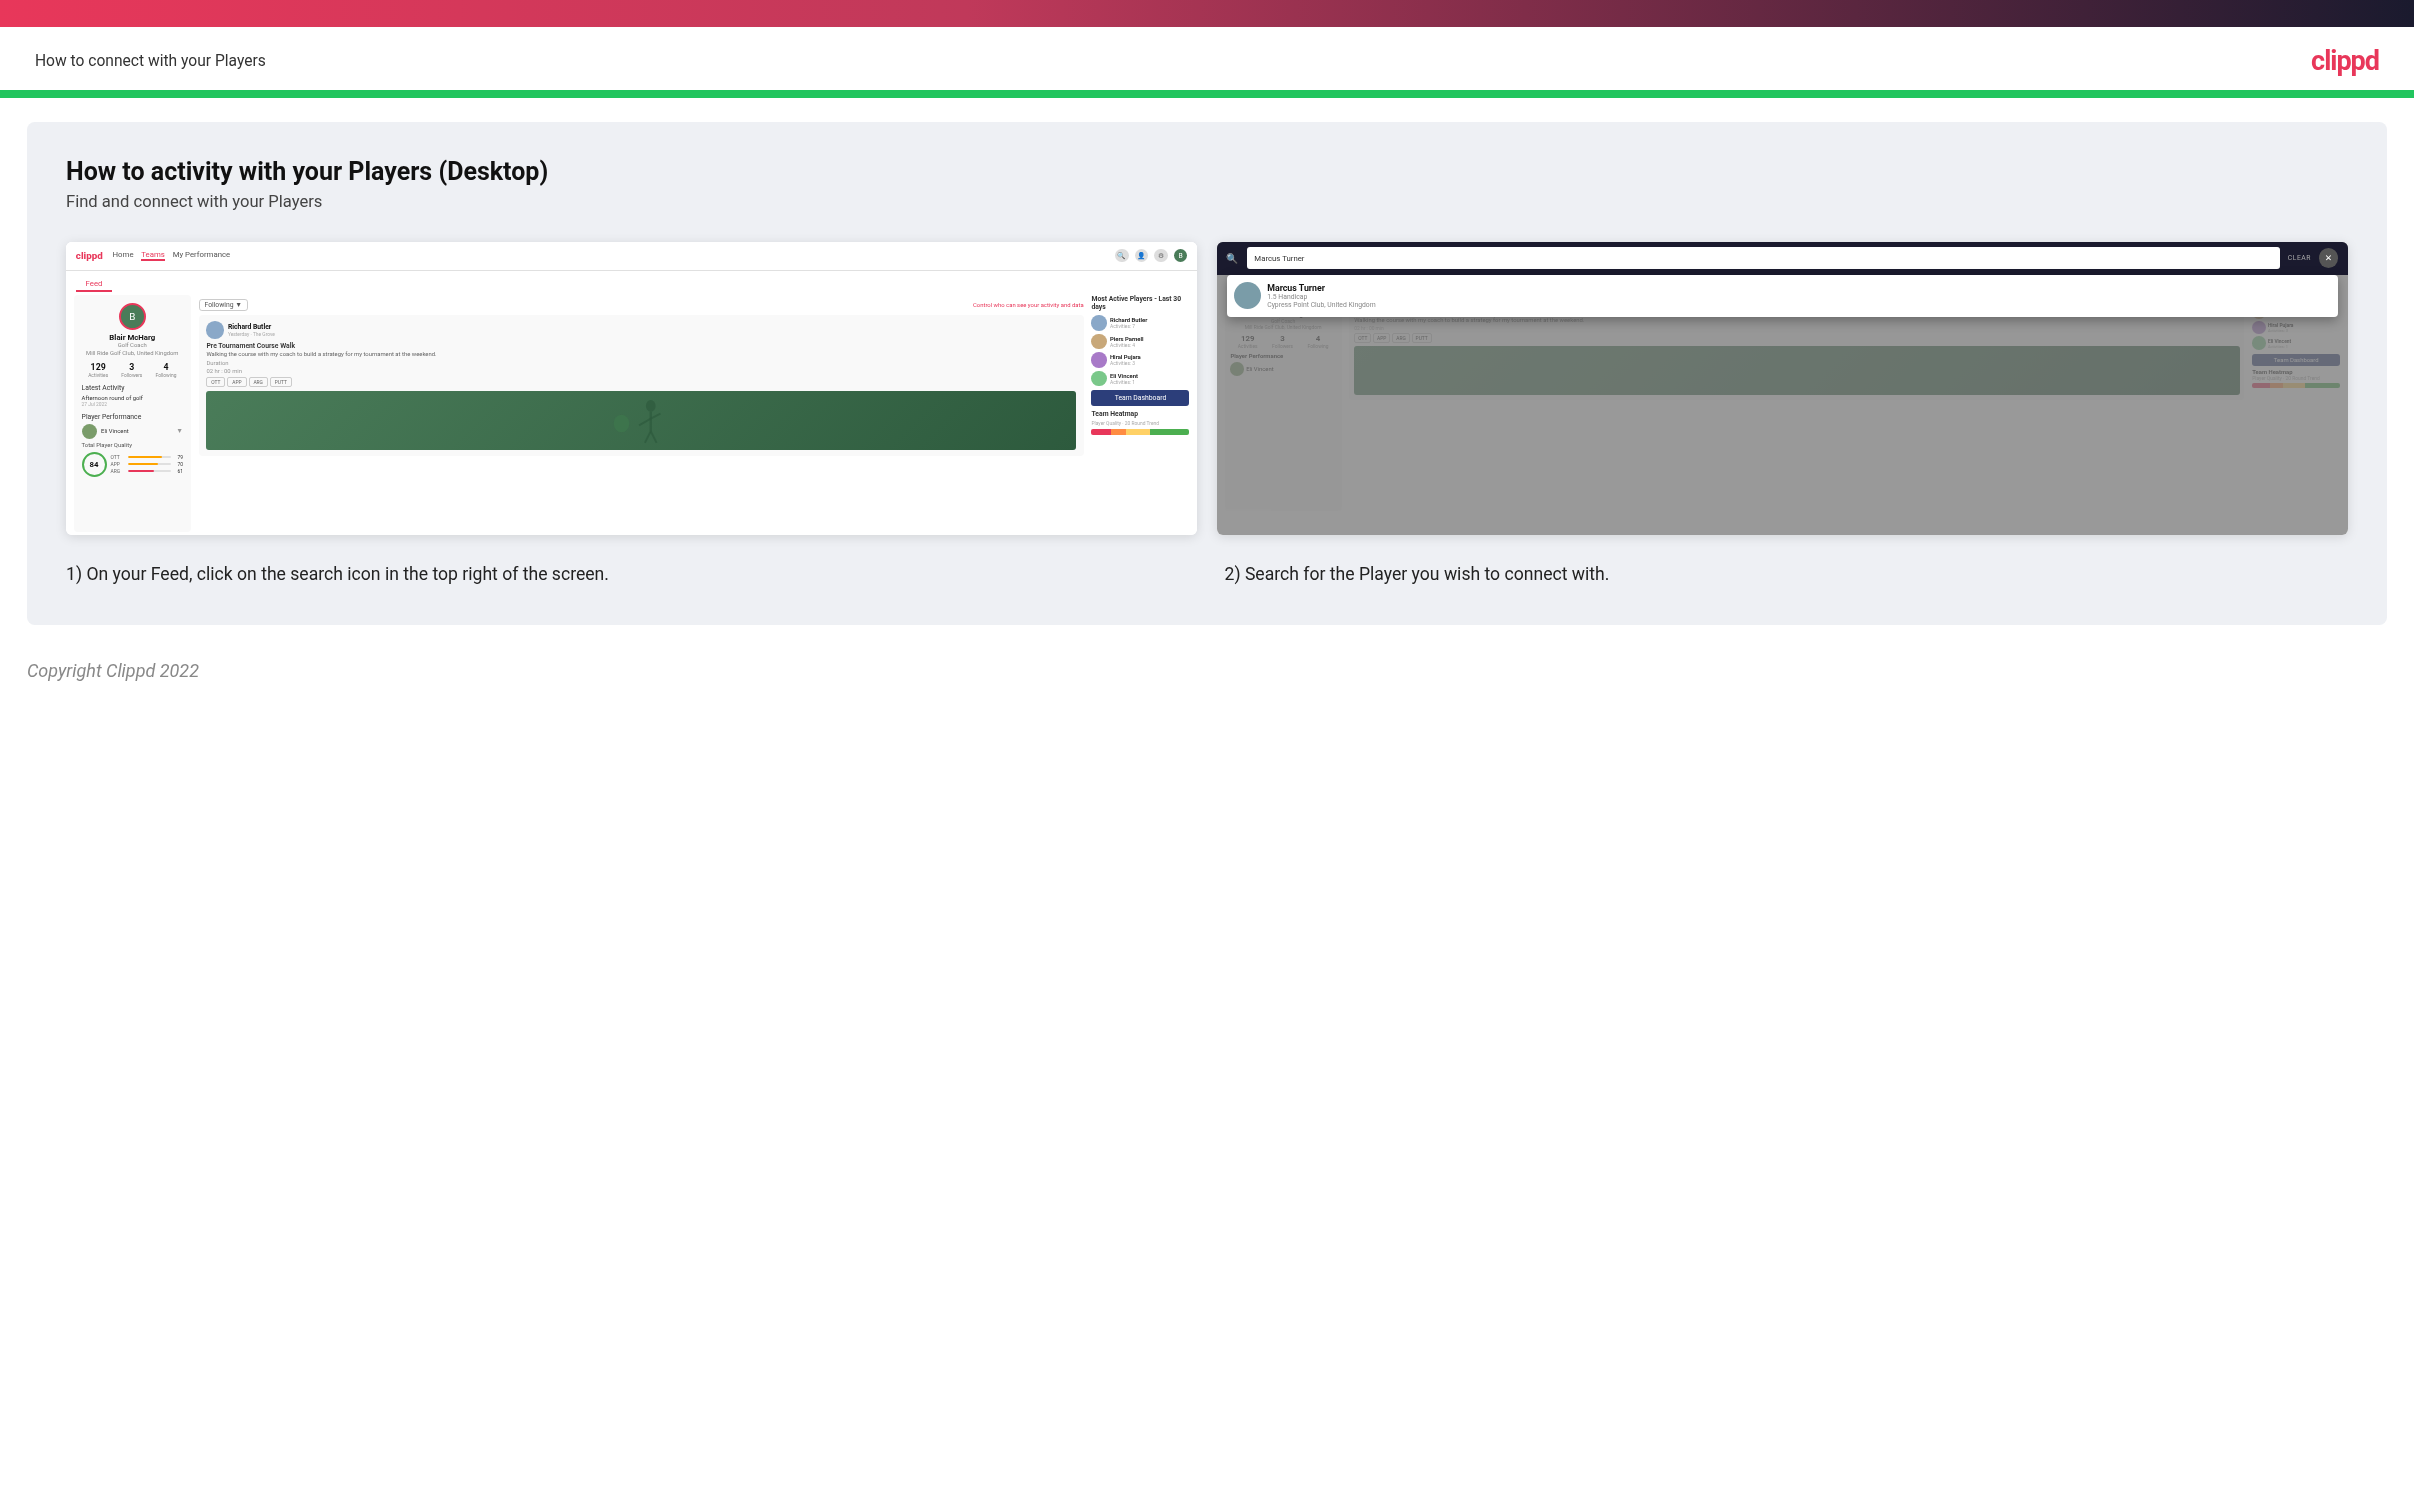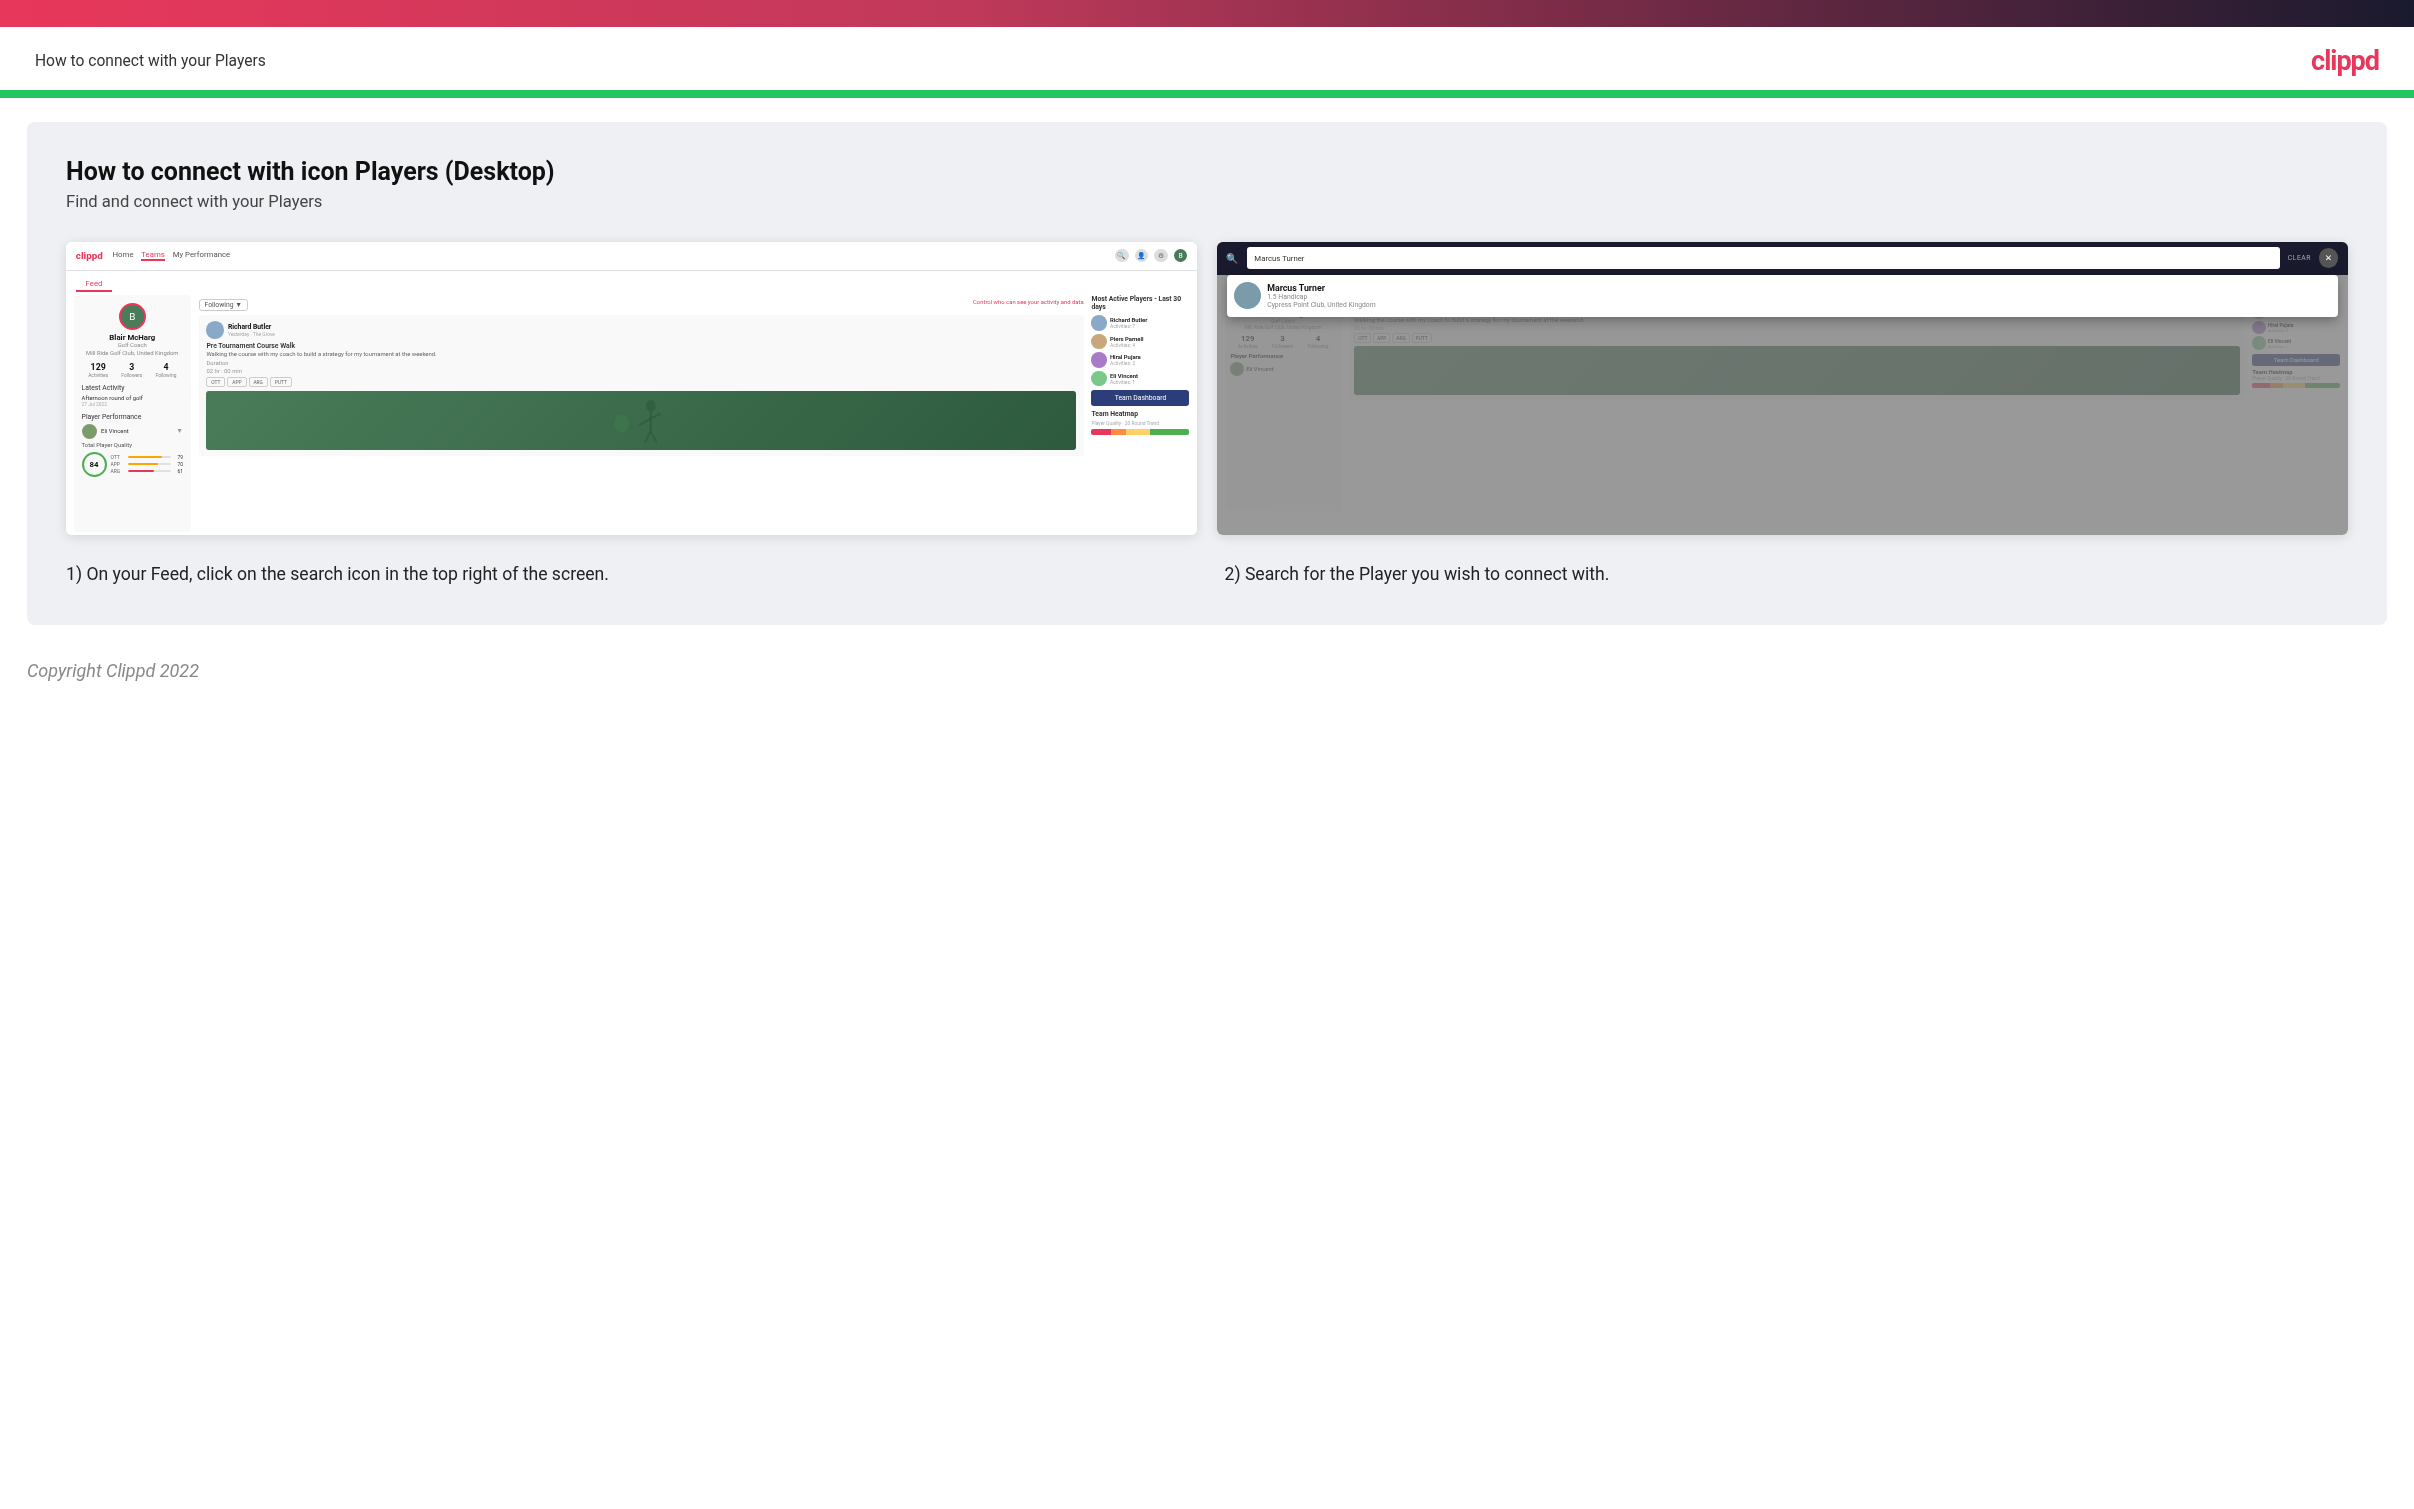--- a/index.html
+++ b/index.html
@@ -269,20 +269,21 @@
     }
 
     
     .middle-panel {
       flex: 1;
       background: #fff;
     }
 
     .following-bar {
       display: flex;
+      align-items: center;
       justify-content: space-between;
       padding: 3.9px 0;
       font-size: 6.8px;
       color: #555;
     }
 
     .following-btn {
       border: 1px solid #ccc;
       border-radius: 2.9px;
       padding: 1px 4.9px;
@@ -555,21 +556,21 @@
 <body>
 
 <div class="top-bar"></div>
 
 <div class="header">
   <span class="header-title">How to connect with your Players</span>
   <span class="logo">clippd</span>
 </div>
 
 <div class="main-content">
-  <div class="main-heading">How to connect with icon Players (Desktop)</div>
+  <div class="main-heading">How to activity with your Players (Desktop)</div>
   <div class="main-subheading">Find and connect with your Players</div>
 
   <div class="screenshots-row">
 
     <div class="screenshot-container">
       <div class="mock-app">
         
         <div class="app-nav">
           <span class="app-nav-logo">clippd</span>
           <div class="app-nav-links">

